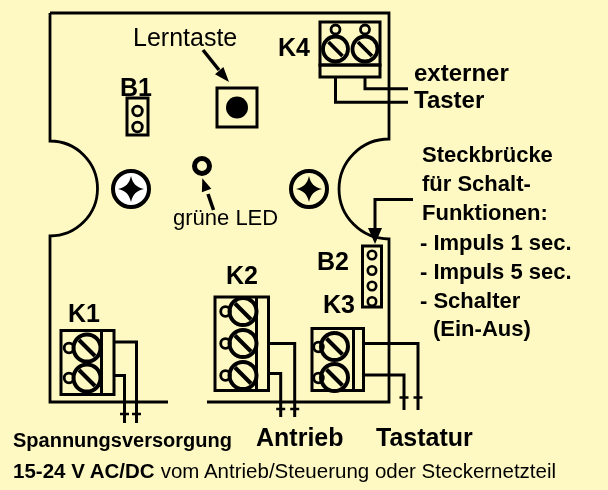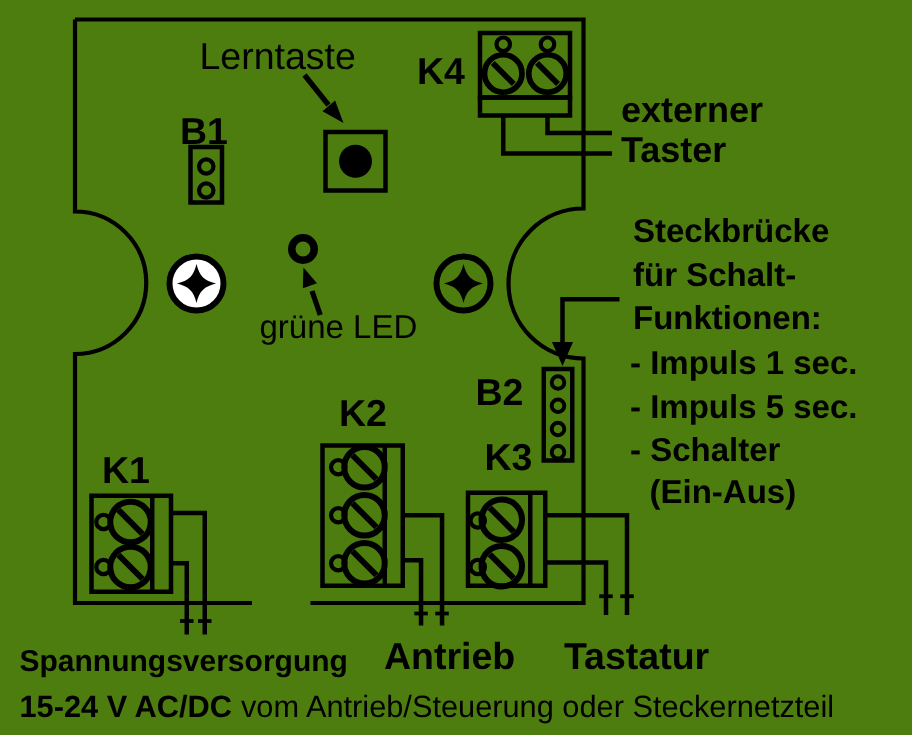--- a/index.html
+++ b/index.html
@@ -4,21 +4,21 @@
 <style>
   html, body {
     margin: 0;
     padding: 0;
     background: #ffffff;
   }
   #stage {
     position: relative;
     width: 608px;
     height: 490px;
-    background: #4d7c0f;
+    background: #fef9c3;
     overflow: hidden;
     font-family: "Liberation Sans", sans-serif;
   }
   svg { display: block; }
   .ink-stroke { stroke: #000000; fill: none; }
   .ink-fill { fill: #000000; stroke: none; }
   .white-fill { fill: #ffffff; }
   text { fill: #000000; }
   .lbl-bold { font-weight: bold; }
 </style>

